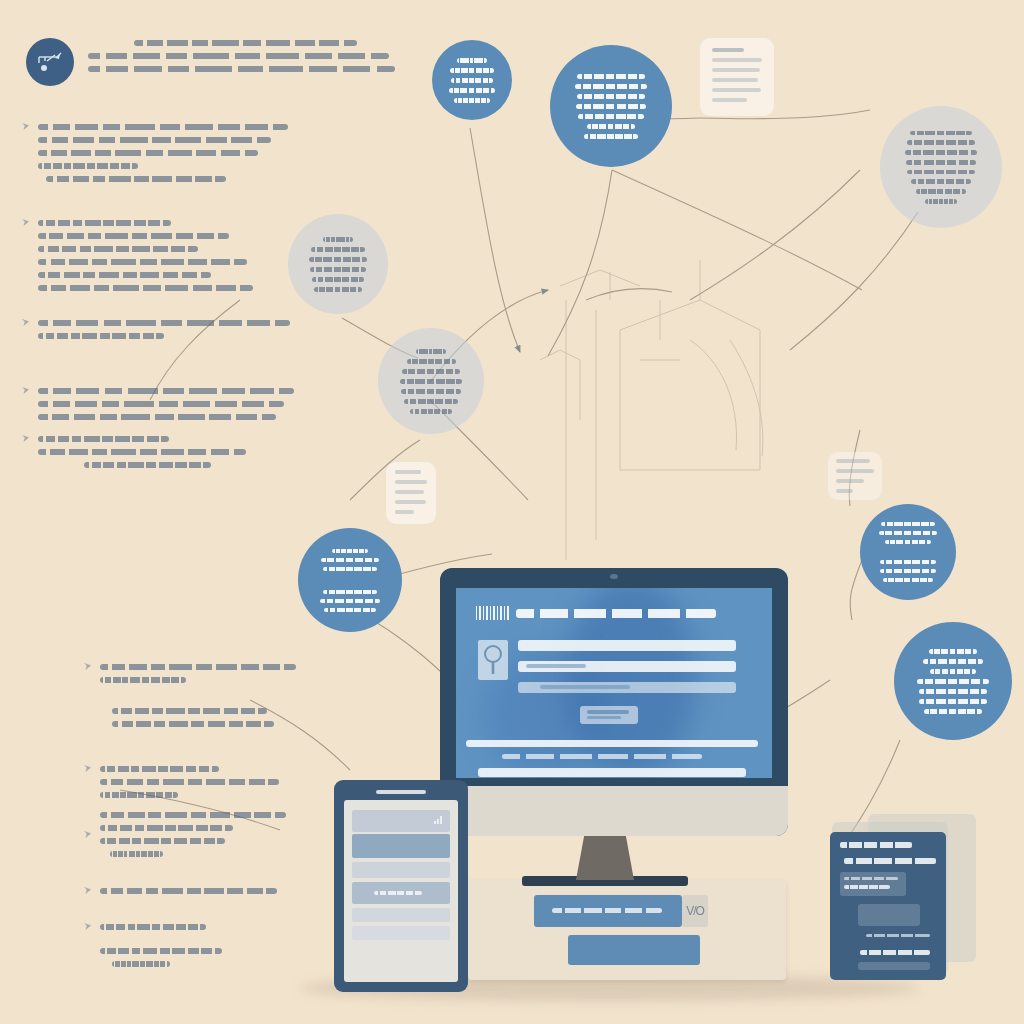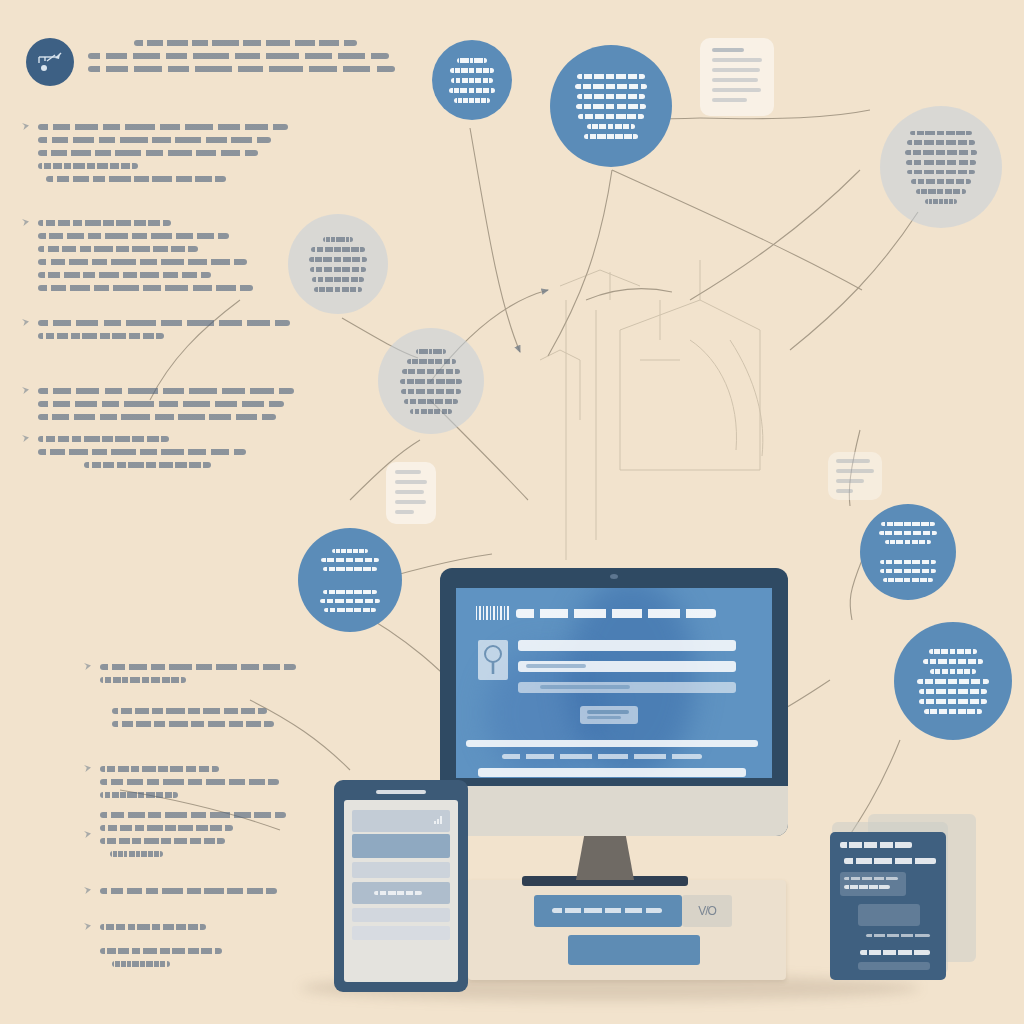--- a/index.html
+++ b/index.html
@@ -321,21 +321,21 @@
     <div class="dl" style="width:74%"></div>
     <div class="dl" style="width:46%"></div>
   </div>
 
   <div class="shadow" style="left:300px;top:975px;width:620px;height:26px;"></div>
 
   <div class="base-slab" style="left:468px;top:880px;width:318px;height:100px;box-shadow:0 2px 4px rgba(120,100,80,.18);"></div>
   <div class="base-bar" style="left:534px;top:895px;width:148px;height:32px;">
     <div class="scr-txt" style="left:18px;top:13px;width:110px;height:5px;opacity:.75;"></div>
   </div>
-  <div class="base-chip" style="left:682px;top:895px;width:50px;height:32px;color:#7c8794;font-size:12px;letter-spacing:-1px;">
+  <div class="base-chip" style="left:682px;top:895px;width:26px;height:32px;color:#7c8794;font-size:12px;letter-spacing:-1px;">
       <span>V/O</span>
     </div>
   <div class="base-bar" style="left:568px;top:935px;width:132px;height:30px;"></div>
 
   <div class="monitor-foot" style="left:522px;top:876px;width:166px;height:10px;"></div>
   <div class="monitor-neck" style="left:576px;top:836px;width:58px;height:44px;clip-path:polygon(14% 0,86% 0,100% 100%,0 100%);"></div>
   <div class="monitor-bezel" style="left:440px;top:568px;width:348px;height:268px;"></div>
   <div style="position:absolute;left:440px;top:786px;width:348px;height:50px;background:#ddd9cf;border-radius:0 0 12px 12px;"></div>
   <div style="position:absolute;left:610px;top:574px;width:8px;height:5px;border-radius:50%;background:#5d7690;"></div>
 

